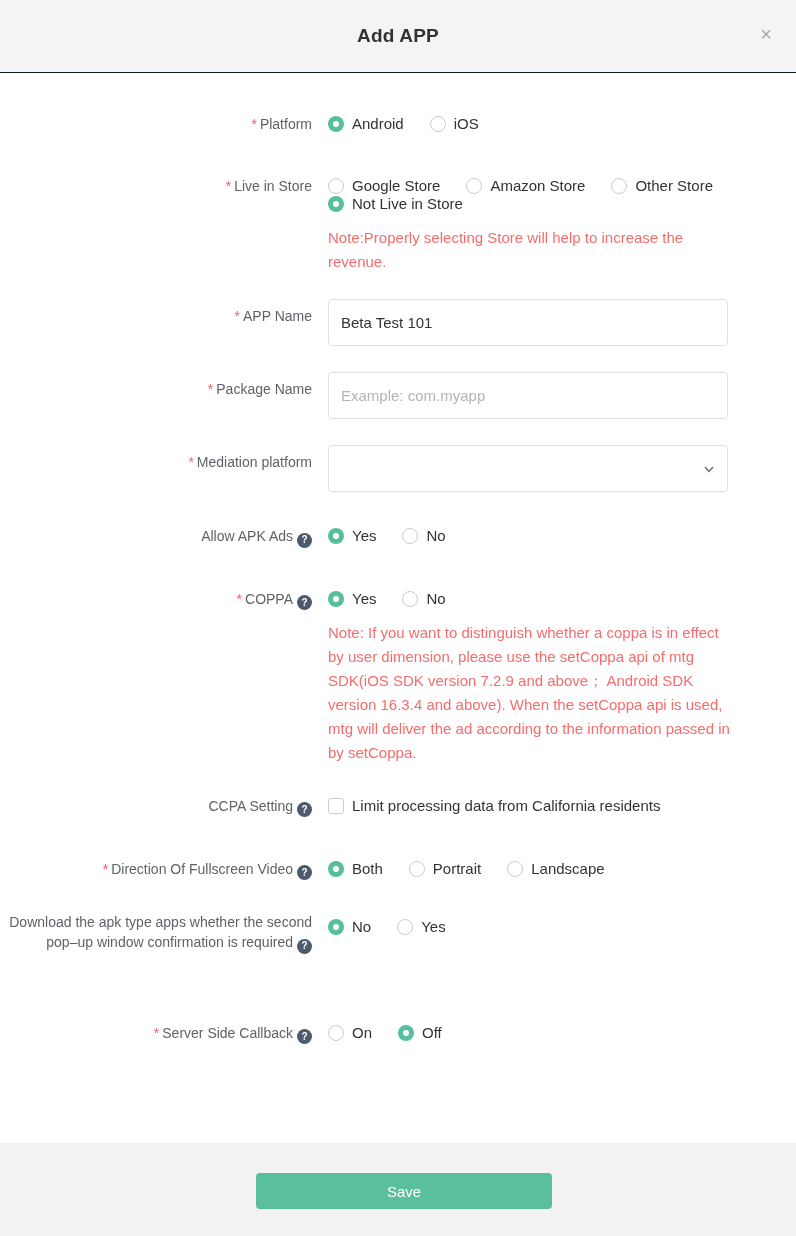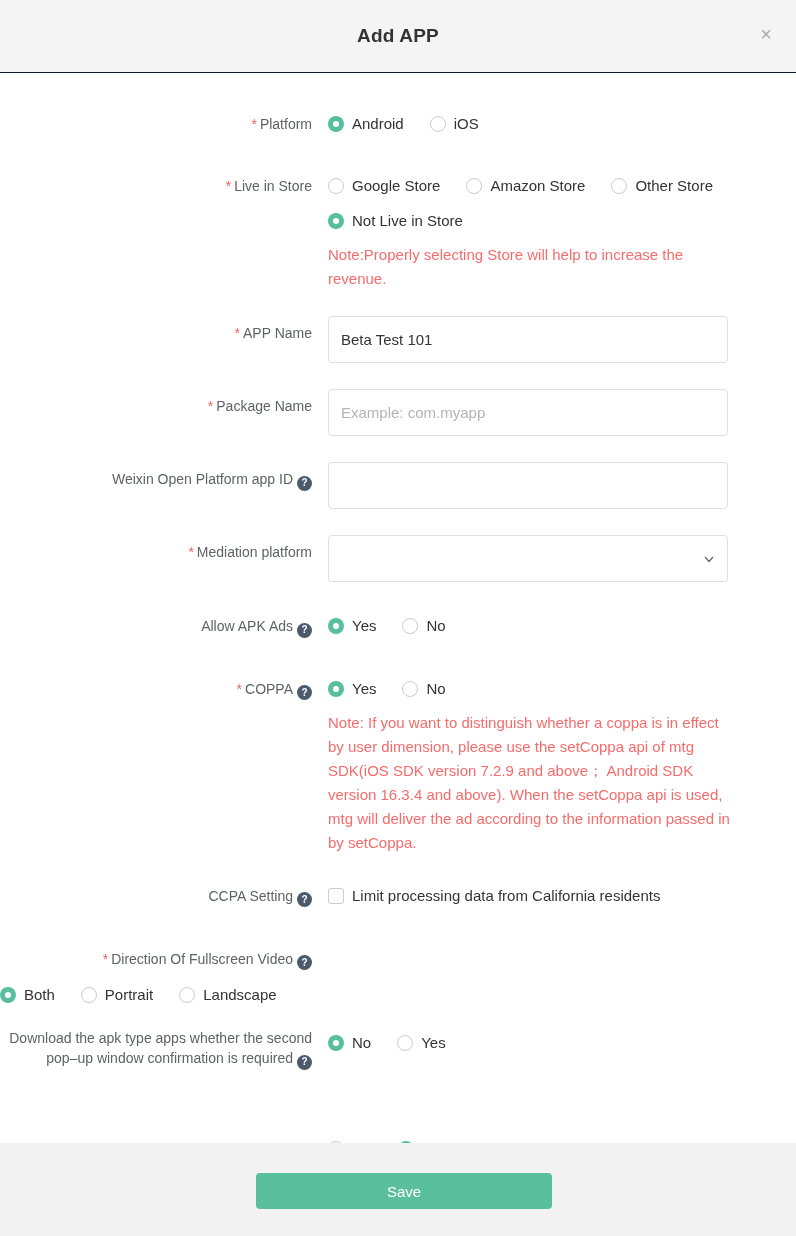--- a/index.html
+++ b/index.html
@@ -46,31 +46,31 @@
   
   .input, .select { width:400px; height:47px; border:1px solid #dcdfe6; border-radius:4px;
                     background:#fff; font-size:15px; color:#333; padding:0 12px;
                     font-family:"Liberation Sans","DejaVu Sans",sans-serif; }
   .input::placeholder { color:#b4b4b4; }
   .select { display:flex; align-items:center; justify-content:flex-end; cursor:pointer; }
   .chev { width:12px; height:12px; stroke:#666; fill:none; stroke-width:1.3; }
 
   
   .note { width:404px; font-size:15px; line-height:24px; color:#f56c6c; margin-top:13px; }
-  .subline { margin-top:17px; }
+  .subline { }
 
   
   .mb-platform  { margin-bottom:44px; }
   .mb-live      { margin-bottom:25px; }
   .mb-input     { margin-bottom:26px;justify-content:center; }
   .mb-mediation { margin-bottom:35px; }
   .mb-apkads    { margin-bottom:42px; }
   .mb-coppa     { margin-bottom:32px; }
   .mb-ccpa      { margin-bottom:42px; }
-  .mb-direction { margin-bottom:24px;flex-direction:column; }
+  .mb-direction { margin-bottom:32px; }
   .mb-download  { margin-bottom:70px; }
   .ctrl-pad     { padding-top:6px; }
 
   
   .ftr { flex:none; height:93px; background:#f2f2f2; display:flex; justify-content:center; }
   .save { margin-top:30px; width:296px; height:36px; border:none; border-radius:4px;
           background:#5abf9c; color:#fff; font-size:15px; cursor:pointer;
           font-family:"Liberation Sans","DejaVu Sans",sans-serif;margin-left:12px; }
 </style>
 </head>
@@ -133,26 +133,20 @@
       </div>
     </div>
 
     <div class="row mb-input">
       <div class="lbl tall"><span class="req">*</span><span>Package Name</span></div>
       <div class="ctrl">
         <input class="input" type="text" placeholder="Example: com.myapp" style="">
       </div>
     </div>
 
-    <div class="row mb-input">
-      <div class="lbl tall"><span>Weixin Open Platform app ID</span><span class="help"></span></div>
-      <div class="ctrl">
-        <input class="input" type="text" style="">
-      </div>
-    </div>
 
     <div class="row mb-mediation">
       <div class="lbl tall"><span class="req">*</span><span>Mediation platform</span></div>
       <div class="ctrl">
         <div class="select">
           <svg class="chev" viewBox="0 0 12 12">
               <polyline points="2,4 6,8.5 10,4"></polyline>
             </svg>
         </div>
       </div>

